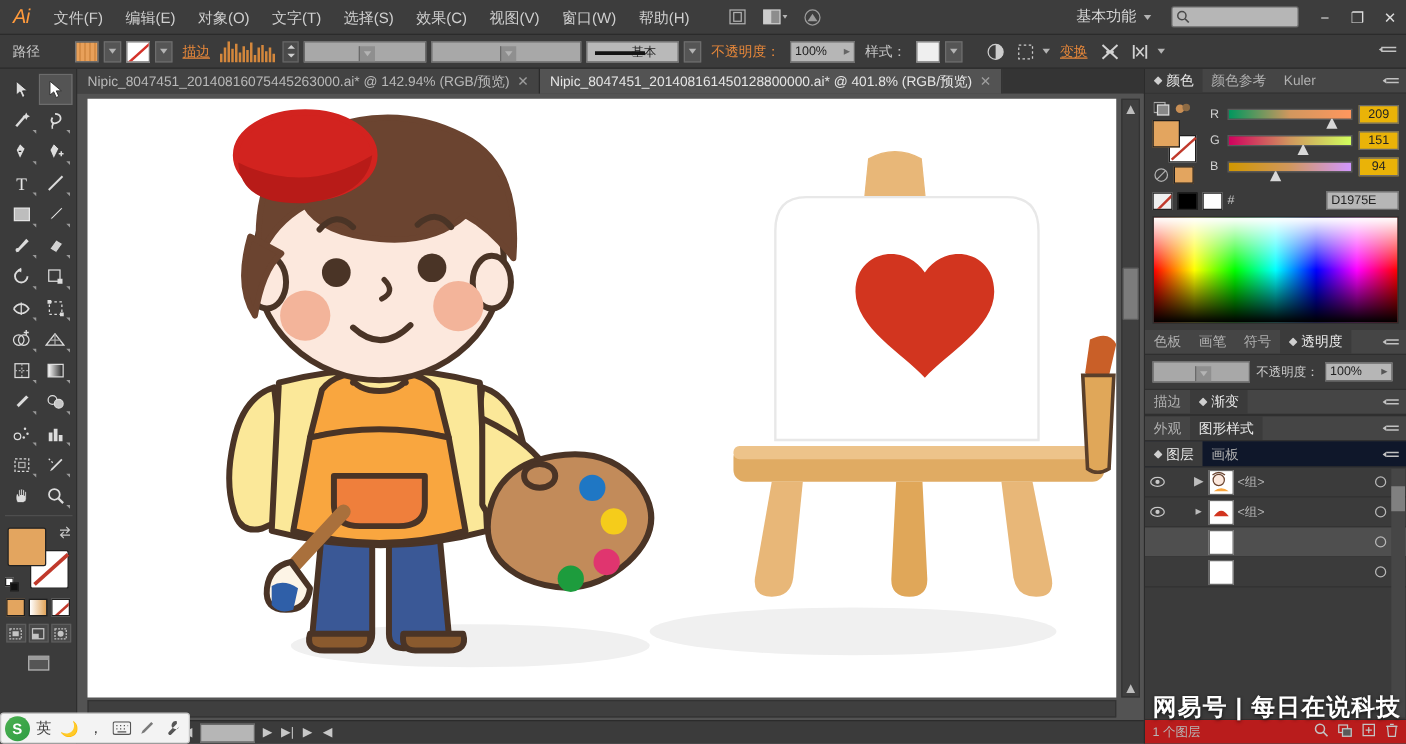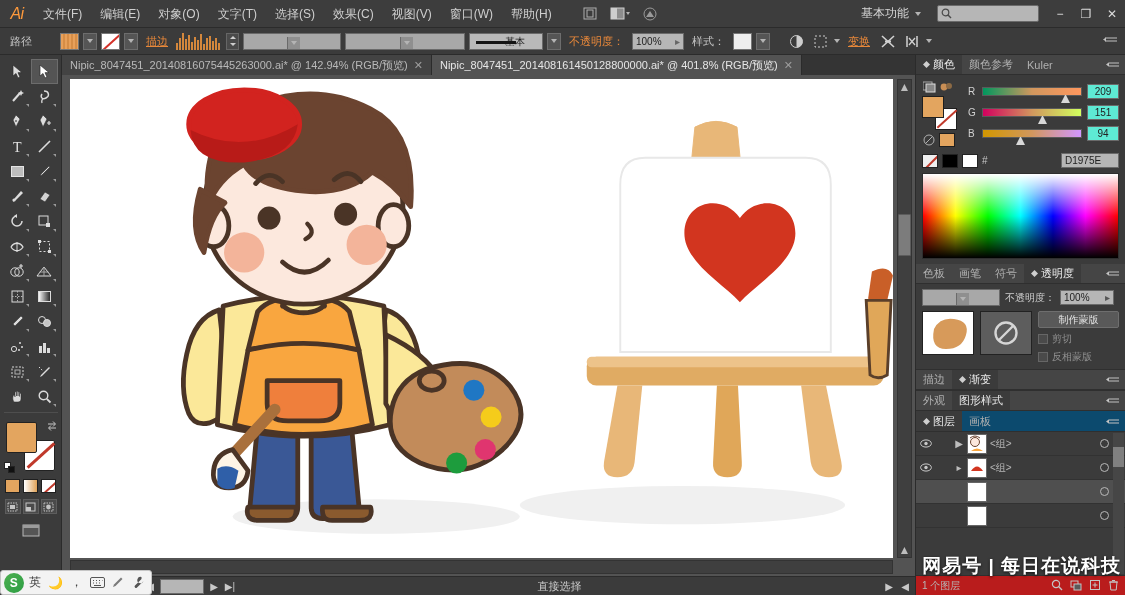--- a/index.html
+++ b/index.html
@@ -188,21 +188,21 @@
   .cfs .s { position:absolute;left:13px;top:12px;width:22px;height:22px;background:#fff;border:1px solid #1f1f1f;}
   .cfs .s:after{content:'';position:absolute;left:-2px;top:9px;width:26px;height:2px;background:#c0392b;transform:rotate(-42deg);}
   .cnone { display:flex; gap:3px; align-items:center; }
   .cnone .sw { width:16px;height:14px;background:#e3a55f;border:1px solid #1f1f1f;}
   .sliders { flex: 1; display: flex; flex-direction: column; gap: 6px; padding-top: 4px; }
   .srow { display: flex; align-items: center; gap: 5px; }
   .slabel { width: 9px; font-size: 10px; color: #d0d0d0; }
   .strack { flex: 1; height: 9px; border: 1px solid #5a5a5a; position: relative; }
   .sthumb { position: absolute; top: 7px; width: 9px; height: 8px;
     border-left:4.5px solid transparent;border-right:4.5px solid transparent;border-bottom:8px solid #d8d8d8; }
-  .sval { width: 32px; height: 15px; background: #5eead4; border: 1px solid #6a6a6a;
+  .sval { width: 32px; height: 15px; background: #eab308; border: 1px solid #6a6a6a;
     font-size: 10px; color: #222; display:flex;align-items:center;justify-content:center;}
   .hexrow { display:flex; align-items:center; gap:4px; margin-top:6px; }
   .hexsw { width:16px;height:14px;border:1px solid #222; }
   .hexsw.none { background:#efefef; position:relative; overflow:hidden;}
   .hexsw.none:after{content:'';position:absolute;left:-2px;top:6px;width:22px;height:2px;background:#c0392b;transform:rotate(-45deg);}
   .hexsw.black { background:#000; }
   .hexsw.white { background:#fff; }
   .hexfield { margin-left:auto; width:58px;height:15px;background:#b6b6b6;border:1px solid #6a6a6a;
      font-size:10px;color:#222;display:flex;align-items:center;padding:0 3px;}
   .hexhash { font-size:10px; color:#c6c6c6; }
@@ -224,21 +224,21 @@
   .tbtn { height: 17px; background: #595959; border: 1px solid #6e6e6e; border-radius: 2px;
      font-size:10px; color:#e2e2e2; display:flex;align-items:center;justify-content:center;}
   .cbx { display:flex;align-items:center;gap:4px;font-size:10px;color:#8f8f8f;}
   .cbx .box { width:10px;height:10px;background:#4a4a4a;border:1px solid #666;}
 
   
   .pbar { height: 21px; background: #454545; border-top: 1px solid #2f2f2f; border-bottom:1px solid #2f2f2f;
     display:flex; align-items:stretch; }
 
   
-  .layerhdr { height: 21px; background: #0c4a6e; display:flex;align-items:stretch;border-bottom:1px solid #2f2f2f;}
+  .layerhdr { height: 21px; background: #0f172a; display:flex;align-items:stretch;border-bottom:1px solid #2f2f2f;}
   .layerlist { background: #3b3b3b; position: relative; }
   .lrow { height: 24px; display: flex; align-items: center; border-bottom: 1px solid #323232; padding: 0 2px; gap:3px; font-size:10px;}
   .lrow.sel { background: #4f4f4f; }
   .leye { width: 16px; display:flex;align-items:center;justify-content:center;color:#c8c8c8;}
   .llock { width: 14px; }
   .larrow { width: 10px; display:flex;align-items:center;justify-content:center;color:#bdbdbd;}
   .lthumb { width: 20px; height: 20px; border: 1px solid #666; background:#fff; overflow:hidden;}
   .lname { flex: 1; color: #b7b7b7; overflow:hidden; white-space:nowrap; }
   .ltarget { width: 14px; display:flex;align-items:center;justify-content:center;}
   .ltarget .ring { width:9px;height:9px;border-radius:50%;border:1.5px solid #b9b9b9;}
@@ -777,21 +777,20 @@
       <div class="statusbar">
         <div class="zoomsel">
           <span style="flex:1">401.8%</span>
             <span class="caret"></span>
         </div>
         <div class="nav-btn">|◀</div>
         <div class="nav-btn">◀</div>
         <div class="pagefield"></div>
         <div class="nav-btn">▶</div>
         <div class="nav-btn">▶|</div>
-        <div class="status-text">直接选择</div>
         <div class="nav-btn">▶</div>
         <div class="nav-btn">◀</div>
       </div>
     </div>
 
     <div class="panels">
 
       <div class="ptabbar">
         <div class="ptab active">
           <svg class="ddot" width="7" height="7" viewBox="0 0 7 7">
@@ -915,44 +914,20 @@
                 <span class="caret"></span>
               </span>
           </div>
           <span style="font-size:10px;color:#cdcdcd">不透明度：</span>
           <div class="opfield">
             <span style="flex:1">100%</span>
               <span style="color:#555">▸</span>
           </div>
         </div>
 
-        <div class="thumbrow">
-          <div class="tthumb">
-            <svg width="44" height="36" viewBox="0 0 44 36">
-                <path d="M8 14 q6 -12 20 -10 q16 2 12 16 q-4 14 -20 14 q-16 0 -12 -20 z" fill="#d79a5a"></path>
-              </svg>
-          </div>
-          <div class="tmask">
-            <svg width="26" height="26" viewBox="0 0 26 26">
-                <circle cx="13" cy="13" r="10.5" fill="none" stroke="#d6d6d6" stroke-width="2.4"></circle>
-                <line x1="6" y1="20" x2="20" y2="6" stroke="#d6d6d6" stroke-width="2.4"></line>
-              </svg>
-          </div>
-          <div class="tright">
-            <div class="tbtn">制作蒙版</div>
-            <div class="cbx">
-              <span class="box"></span>
-              <span>剪切</span>
-            </div>
-            <div class="cbx">
-              <span class="box"></span>
-              <span>反相蒙版</span>
-            </div>
-          </div>
-        </div>
       </div>
 
       <div class="pbar">
         <div class="ptab">
             <span>描边</span>
           </div>
         <div class="ptab active">
           <svg class="ddot" width="7" height="7" viewBox="0 0 7 7">
               <path d="M3.5 0 L7 3.5 L3.5 7 L0 3.5 Z" fill="#cfcfcf"></path>
             </svg>

